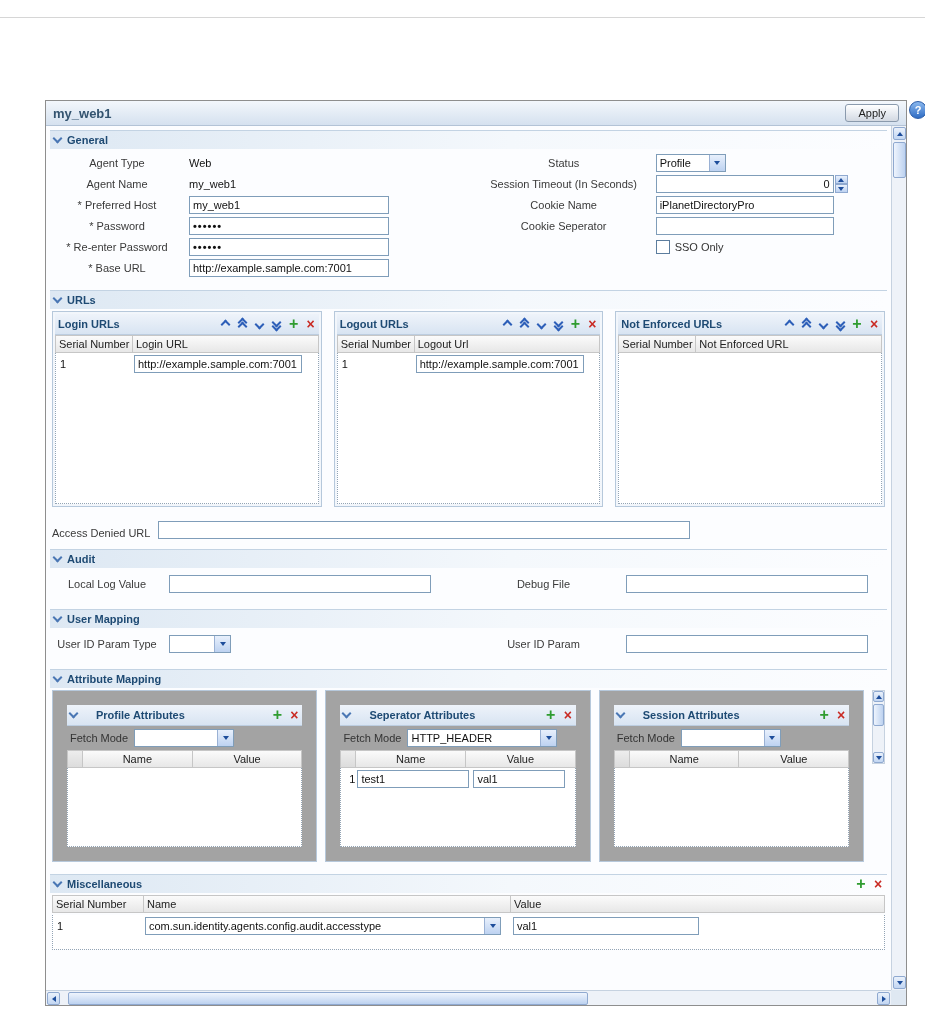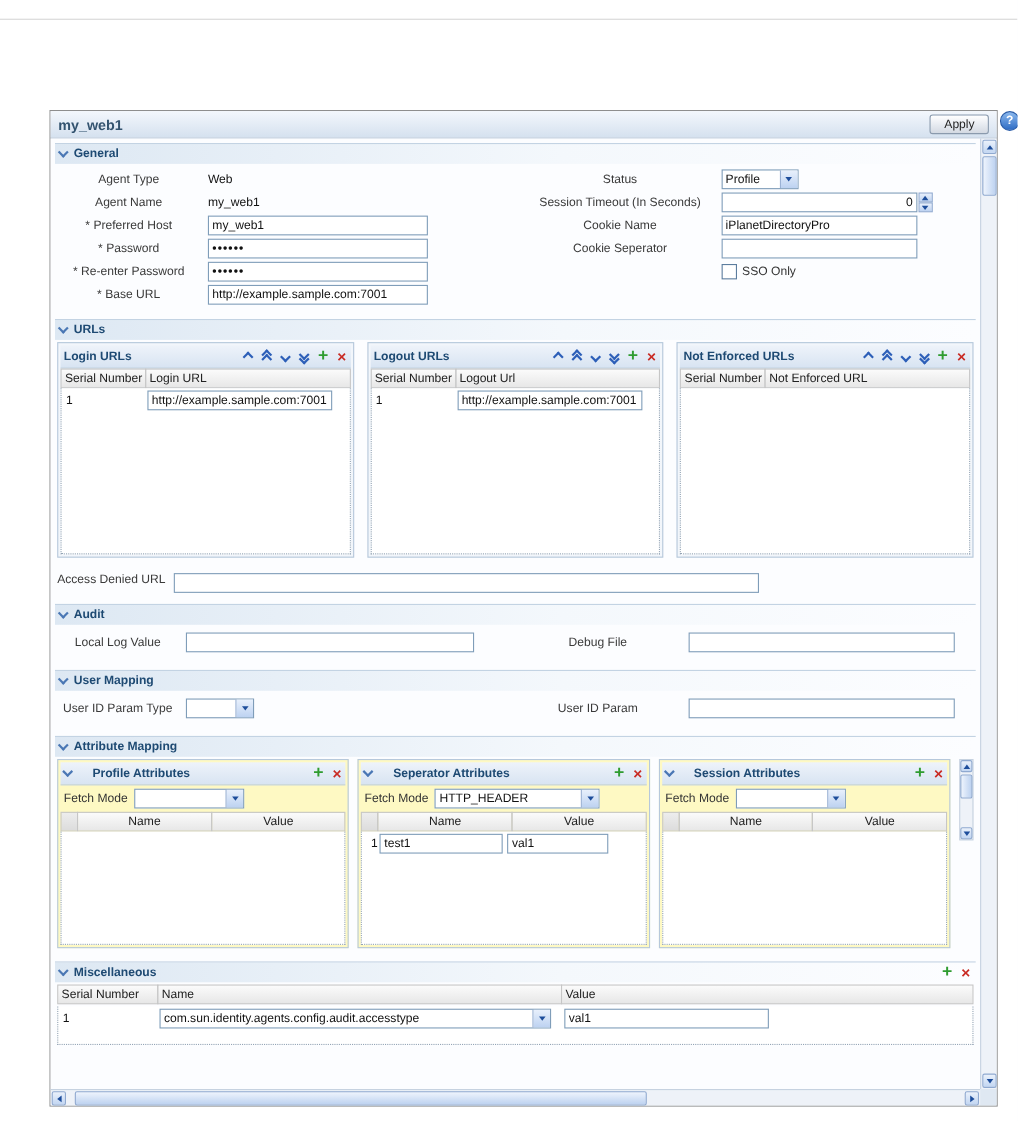--- a/index.html
+++ b/index.html
@@ -83,22 +83,22 @@
   .spin{display:inline-flex;flex-direction:column;margin-left:1px}
   .spin-b{width:13px;height:9px;box-sizing:border-box;cursor:pointer;
     background:linear-gradient(#e8f0fc,#bdd2f1);border:1px solid #8fa9d0;
     display:flex;align-items:center;justify-content:center}
   .cb{width:12px;height:12px;border:1px solid #5c7d9e;background:#fff;display:inline-block;margin-right:5px;cursor:pointer}
 
   
   .prow{display:flex;gap:12px;padding:2px 2px 6px}
   .upanel{width:272px;height:196px;box-sizing:border-box;border:1px solid #b6c8db;background:#f2f6fb;
     display:flex;flex-direction:column;padding:2px}
-  .apanel{width:269px;height:172px;box-sizing:border-box;border:1px solid #b6c8db;background:#fef9c3;
-    display:flex;flex-direction:column;padding:2px}
+  .apanel{width:269px;height:172px;box-sizing:border-box;border:1px solid #b6c8db;background:#a3a3a3;
+    display:flex;flex-direction:column;padding:14px}
   .upanel-h{display:flex;align-items:center;height:20px;padding:0 3px;gap:19px;
     background:linear-gradient(#eef3fa,#d8e4f2);border-bottom:1px solid #bccde0}
   .upanel-t{font-weight:bold;color:#1e4a73;flex:1;white-space:nowrap;overflow:hidden}
   .tools{display:flex;align-items:center;gap:7px}
   .tool{display:inline-flex;flex-direction:column;align-items:center;justify-content:center;cursor:pointer;min-width:10px}
   .ch{display:block;width:5px;height:5px;border:solid #2d5fb8;border-width:0 2px 2px 0}
   .ch.up{transform:rotate(225deg)}
   .ch.dn{transform:rotate(45deg)}
   .dbl .ch{margin:-1.5px 0}
   .addic{color:#2f9c30;font-weight:bold;font-size:16px;line-height:12px}
@@ -131,21 +131,21 @@
   .miscwrap{margin:2px 2px 0;display:flex;flex-direction:column;background:#fff;
     border:1px dotted #93a4b5;border-top:none}
   .mc1{width:92px}
   .mc2{width:368px;margin-left:-1px}
   .mc3{flex:1;margin-left:-1px}
   .mrow{display:flex;align-items:center;padding:2px 0}
   .mserial{width:92px;padding-left:4px;box-sizing:border-box;color:#111}
   .mname{width:368px}
   .mfill{height:12px}
 
-  .adr{display:flex;align-items:flex-start;padding:8px 2px 4px}
+  .adr{display:flex;align-items:flex-end;padding:8px 2px 4px}
   .adr .flabel{text-align:left;padding-right:8px}
   .two-col{display:flex;align-items:center;padding:7px 2px 10px}
   .half{flex:1;display:flex;align-items:center}
 </style>
 </head>
 <body>
 
 <div class="topline"></div>
 
 <div class="frame">

